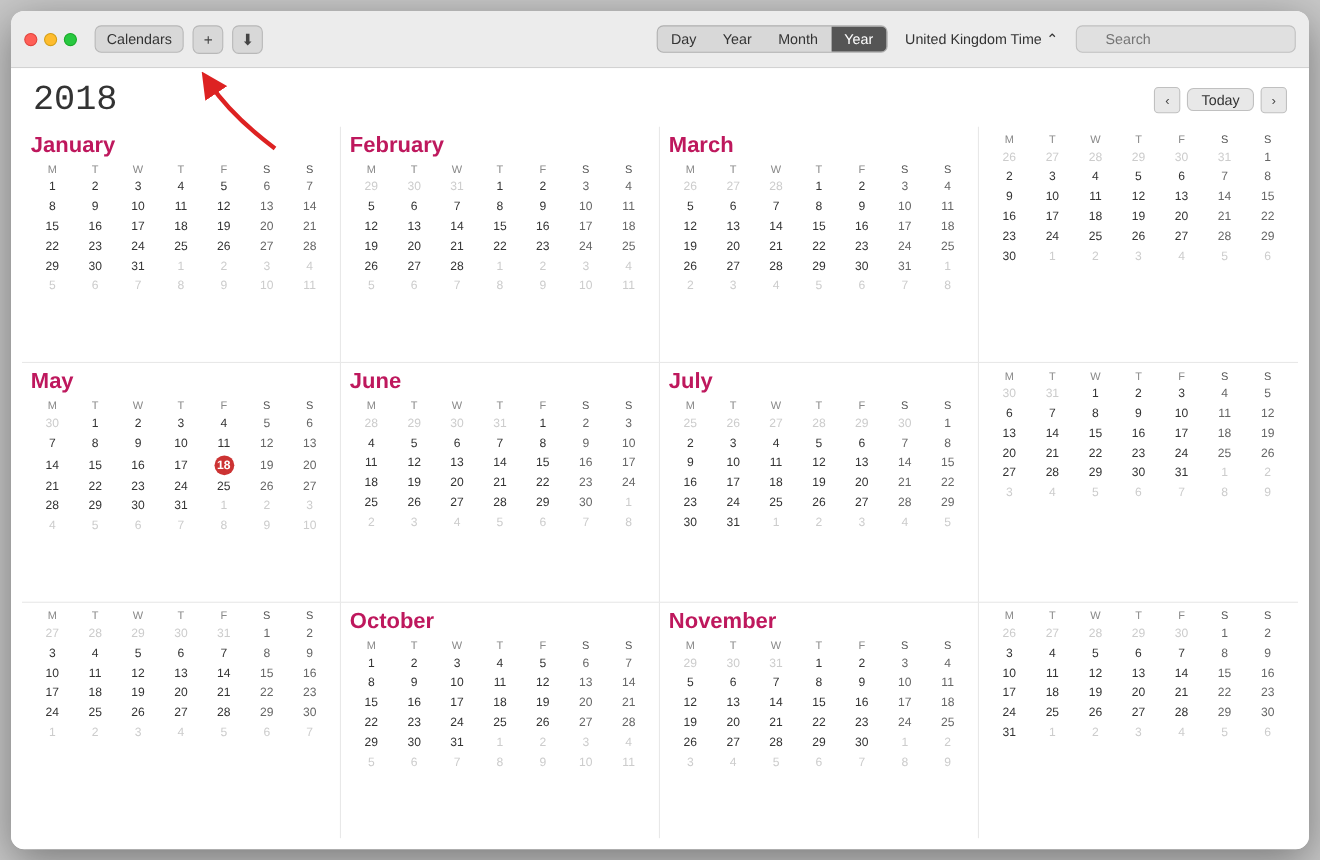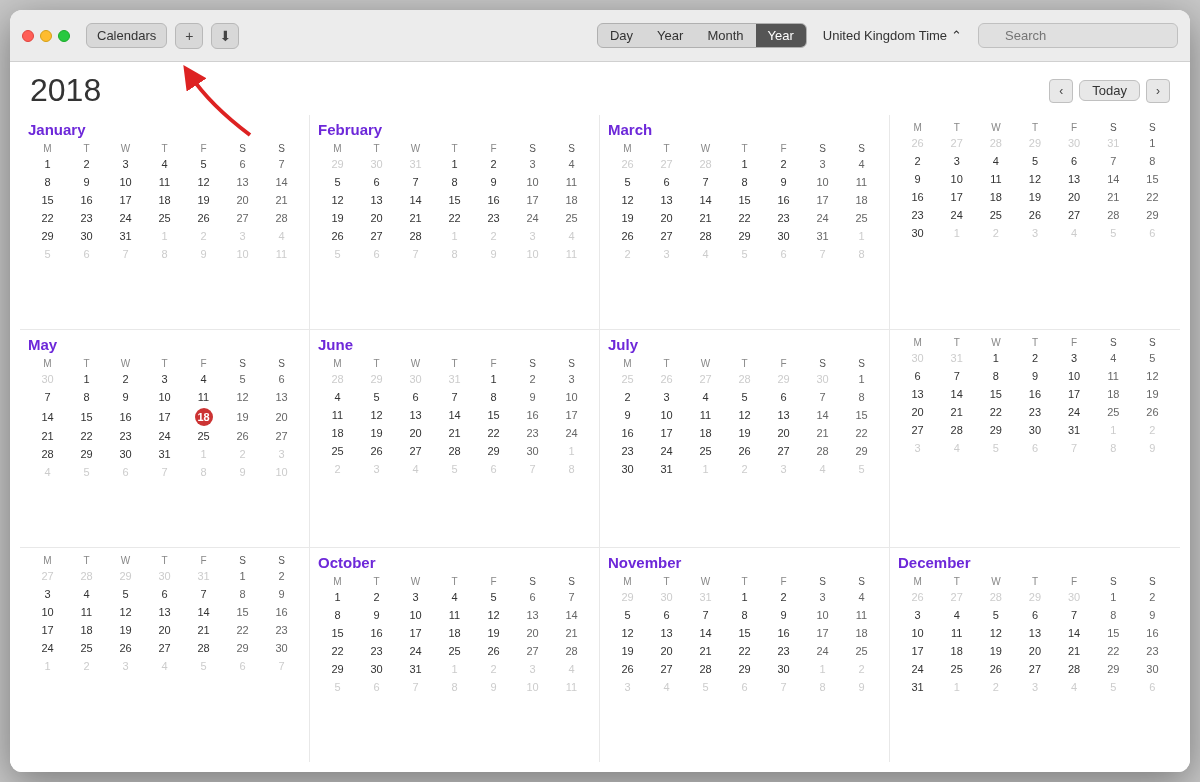--- a/index.html
+++ b/index.html
@@ -132,20 +132,21 @@
     .year-header {
       display: flex;
       align-items: center;
       padding: 10px 20px 6px 20px;
       justify-content: space-between;
     }
     .year-title {
       font-size: 32px;
       font-weight: 300;
       color: #333;
+      font-family: Liberation Mono, monospace;
     }
     .nav-controls {
       display: flex;
       align-items: center;
       gap: 6px;
     }
     .nav-btn {
       background: #e8e8e8;
       border: 1px solid #c0c0c0;
       border-radius: 4px;
@@ -177,23 +178,23 @@
       overflow: hidden;
     }
     .month-block {
       padding: 6px 8px;
       border-right: 1px solid #e8e8e8;
       border-bottom: 1px solid #e8e8e8;
     }
     .month-block:nth-child(4n) { border-right: none; }
     .month-block:nth-child(n+9) { border-bottom: none; }
     .month-name {
-      font-size: 15px;
+      font-size: 20px;
       font-weight: 600;
-      color: #6d28d9;
+      color: #be185d;
       margin-bottom: 4px;
     }
     .cal-table {
       width: 100%;
       border-collapse: collapse;
       font-size: 11px;
     }
     .cal-table th {
       text-align: center;
       color: #888;
@@ -1057,21 +1058,20 @@
                   <td style="color: rgb(204, 204, 204);">5</td>
                   <td style="color: rgb(204, 204, 204);">6</td>
                   <td style="color: rgb(204, 204, 204);">7</td>
                   <td style="color: rgb(204, 204, 204);">8</td>
                   <td style="color: rgb(204, 204, 204);">9</td>
                 </tr>
               </tbody>
             </table>
           </div>
           <div class="month-block">
-            <div class="month-name">December</div>
             <table class="cal-table">
               <thead>
                 <tr>
                   <th>M</th>
                   <th>T</th>
                   <th>W</th>
                   <th>T</th>
                   <th>F</th>
                   <th style="color: rgb(85, 85, 85);">S</th>
                   <th style="color: rgb(85, 85, 85);">S</th>

